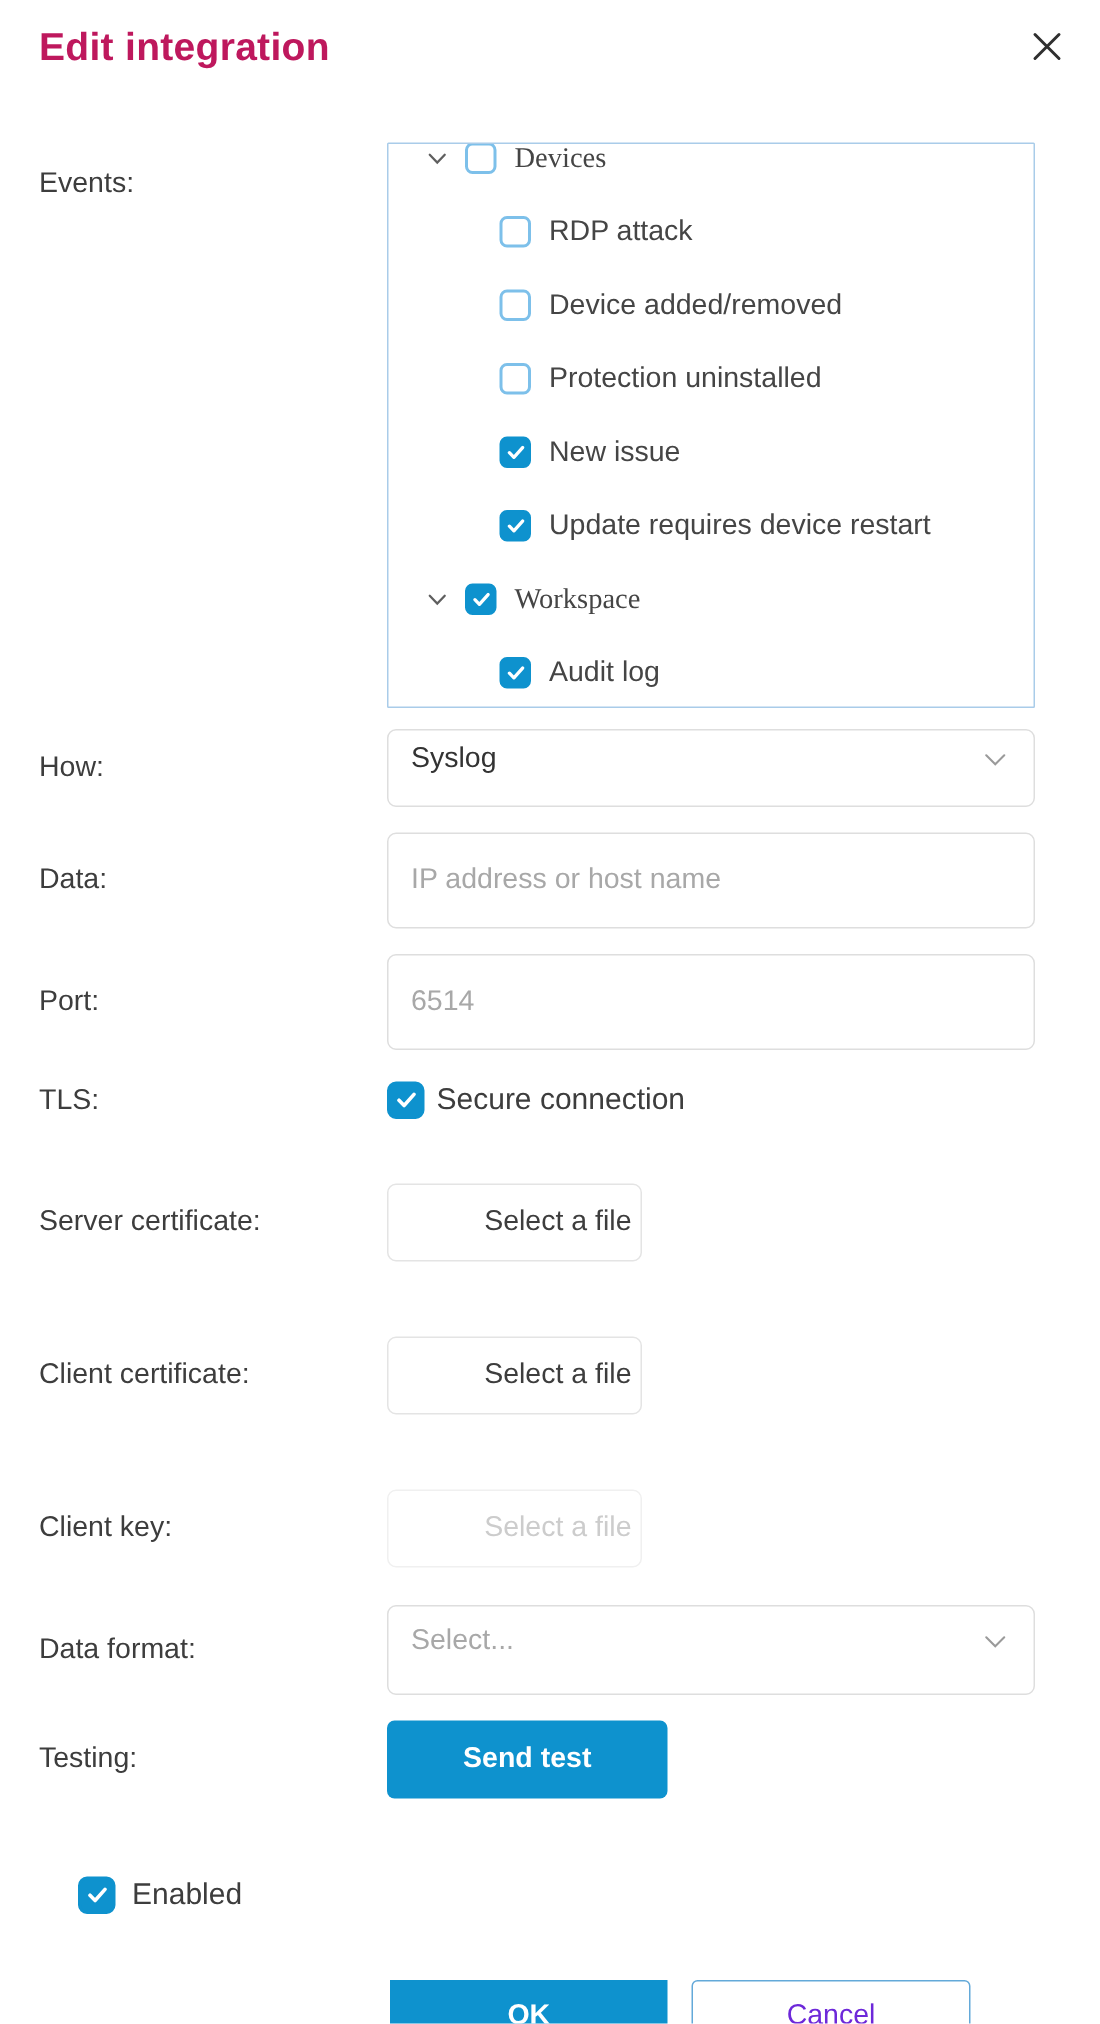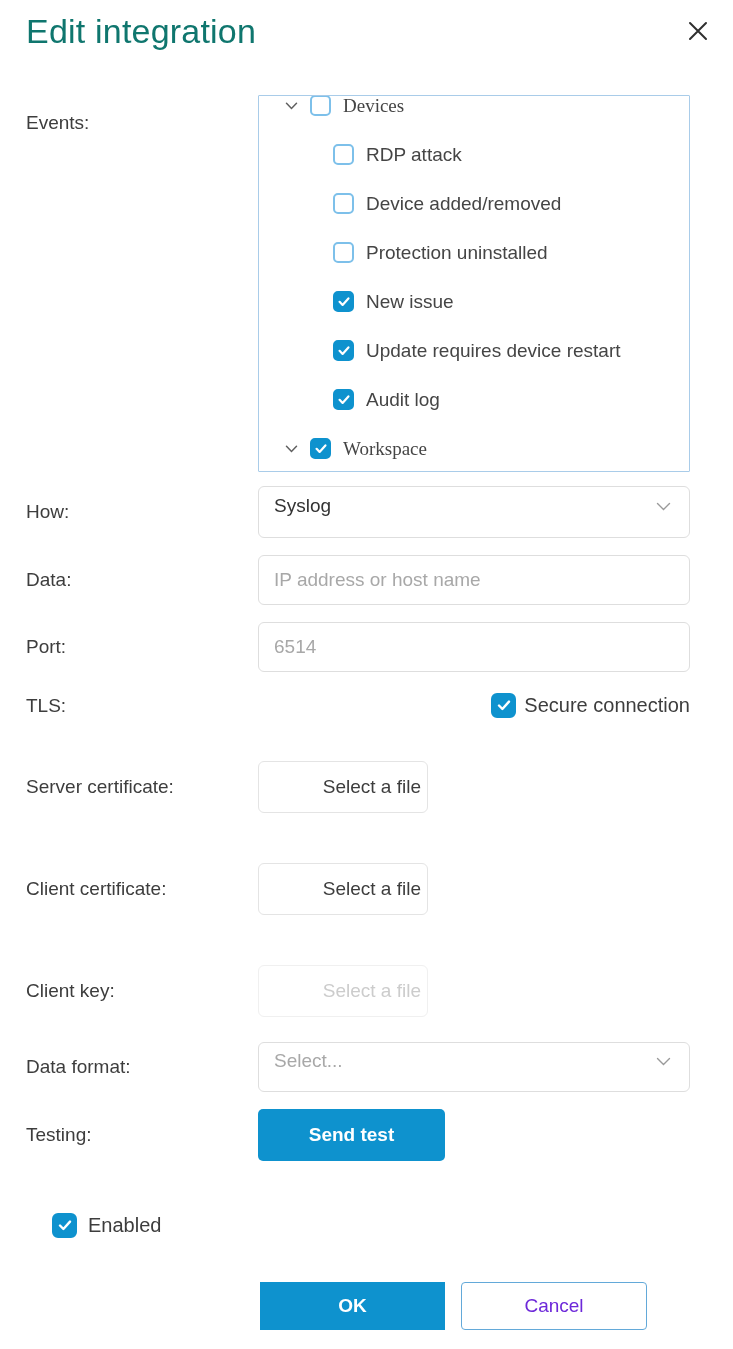--- a/index.html
+++ b/index.html
@@ -1,21 +1,21 @@
 <!DOCTYPE html>
 <html><head>
 <meta charset="utf-8">
 <style>
   html,body{margin:0;padding:0;background:#ffffff;}
   body{width:733px;height:1349px;font-family:"Liberation Sans","DejaVu Sans",sans-serif;color:#3d3d3d;overflow:hidden;}
   .dialog{position:relative;width:733px;height:1349px;background:#fff;}
 
   
   .header{display:flex;justify-content:space-between;align-items:flex-start;padding:14px 20px 0 26px;height:36px;}
-  .title{margin:0;font-size:34px;font-weight:400;color:#0f766e;letter-spacing:.2px;line-height:34px;}
+  .title{margin:0;font-size:26px;font-weight:700;color:#be185d;letter-spacing:.2px;line-height:34px;}
   .close{background:none;border:none;padding:4px;margin-top:2px;cursor:pointer;line-height:0;}
 
   
   .form{padding:0 43px 0 26px;}
   .row{display:flex;align-items:center;}
   .row .label{flex:0 0 232px;font-size:19px;color:#3d3d3d;}
   .row .control{flex:1;position:relative;}
 
   
   .events-row{margin-top:45px;align-items:flex-start;}
@@ -34,41 +34,41 @@
   .tree-label{margin-left:12px;font-size:19px;color:#454545;white-space:nowrap;}
 
   
   .how-row{margin-top:14px;}
   .host-row{margin-top:17px;}
   .port-row{margin-top:17px;align-items:center;}
   .selectbox{display:flex;align-items:center;justify-content:space-between;height:52px;box-sizing:border-box;
              border:1px solid #dedede;border-radius:6px;background:#fff;padding:0 18px 12px 15px;cursor:pointer;}
   .selectbox .sel-value{font-size:19px;color:#333;}
   .selectbox .sel-placeholder{font-size:19px;color:#a8a8a8;}
-  .textinput{width:100%;height:50px;box-sizing:border-box;border:1px solid #dedede;border-radius:6px;
+  .textinput{width:100%;height:64px;box-sizing:border-box;border:1px solid #dedede;border-radius:6px;
              font-family:inherit;font-size:19px;color:#333;padding:0 15px;outline:none;}
   .textinput::placeholder{color:#a8a8a8;}
 
   
   .tls-row{margin-top:21px;}
-  .checkline{display:flex;align-items:center;justify-content:flex-end;}
+  .checkline{display:flex;align-items:center;}
   .cb.big{width:25px;height:25px;border-radius:6px;}
   .checkline .chk-label{margin-left:8px;font-size:20px;color:#3d3d3d;}
 
   
   .servercert-row{margin-top:43px;}
   .clientcert-row{margin-top:50px;}
   .clientkey-row{margin-top:50px;}
   .filebtn{width:170px;height:52px;box-sizing:border-box;background:#fff;border:1px solid #e4e4e4;border-radius:6px;
            font-family:inherit;font-size:19px;color:#3d3d3d;cursor:pointer;text-align:right;}
   .filebtn.disabled{color:#cccccc;border-color:#f0f0f0;cursor:default;}
 
   
   .dataformat-row{margin-top:25px;}
-  .dataformat-row .selectbox{height:50px;}
+  .dataformat-row .selectbox{height:60px;}
   .testing-row{margin-top:17px;}
   .primarybtn{height:52px;background:#0e92ce;border:none;border-radius:5px;color:#fff;
               font-family:inherit;font-size:19px;font-weight:600;cursor:pointer;}
   .sendtest{width:187px;}
 
   
   .enabled-row{margin-top:52px;padding-left:26px;display:flex;align-items:center;}
   .enabled-row .chk-label{margin-left:11px;font-size:20px;color:#3d3d3d;}
 
   
@@ -141,41 +141,41 @@
   </div>
               <div class="tree-item level-1">
 
     <span class="cb checked">
       <svg class="check" width="12" height="10" viewBox="0 0 12 10">
         <path d="M1.6 4.8 L4.6 7.9 L10.4 1.4" stroke="#fff" stroke-width="2.2" fill="none" stroke-linecap="round" stroke-linejoin="round"></path>
       </svg>
     </span>
     <span class="tree-label">Update requires device restart</span>
   </div>
-              <div class="tree-item level-1">
-
-    <span class="cb checked">
-      <svg class="check" width="12" height="10" viewBox="0 0 12 10">
-        <path d="M1.6 4.8 L4.6 7.9 L10.4 1.4" stroke="#fff" stroke-width="2.2" fill="none" stroke-linecap="round" stroke-linejoin="round"></path>
-      </svg>
-    </span>
-    <span class="tree-label">Audit log</span>
-  </div>
               <div class="tree-item level-0">
     <span class="expander">
       <svg width="13" height="8" viewBox="0 0 13 8">
         <path d="M1.5 1.2 L6.5 6.4 L11.5 1.2" stroke="#5f5f5f" stroke-width="1.5" fill="none" stroke-linecap="round"></path>
       </svg>
     </span>
     <span class="cb checked">
       <svg class="check" width="12" height="10" viewBox="0 0 12 10">
         <path d="M1.6 4.8 L4.6 7.9 L10.4 1.4" stroke="#fff" stroke-width="2.2" fill="none" stroke-linecap="round" stroke-linejoin="round"></path>
       </svg>
     </span>
     <span class="tree-label">Workspace</span>
+  </div>
+              <div class="tree-item level-1">
+
+    <span class="cb checked">
+      <svg class="check" width="12" height="10" viewBox="0 0 12 10">
+        <path d="M1.6 4.8 L4.6 7.9 L10.4 1.4" stroke="#fff" stroke-width="2.2" fill="none" stroke-linecap="round" stroke-linejoin="round"></path>
+      </svg>
+    </span>
+    <span class="tree-label">Audit log</span>
   </div>
             </div>
         </div>
       </div>
     </div>
 
     <div class="row how-row">
       <div class="label">How:</div>
       <div class="control">
         <div class="selectbox">

